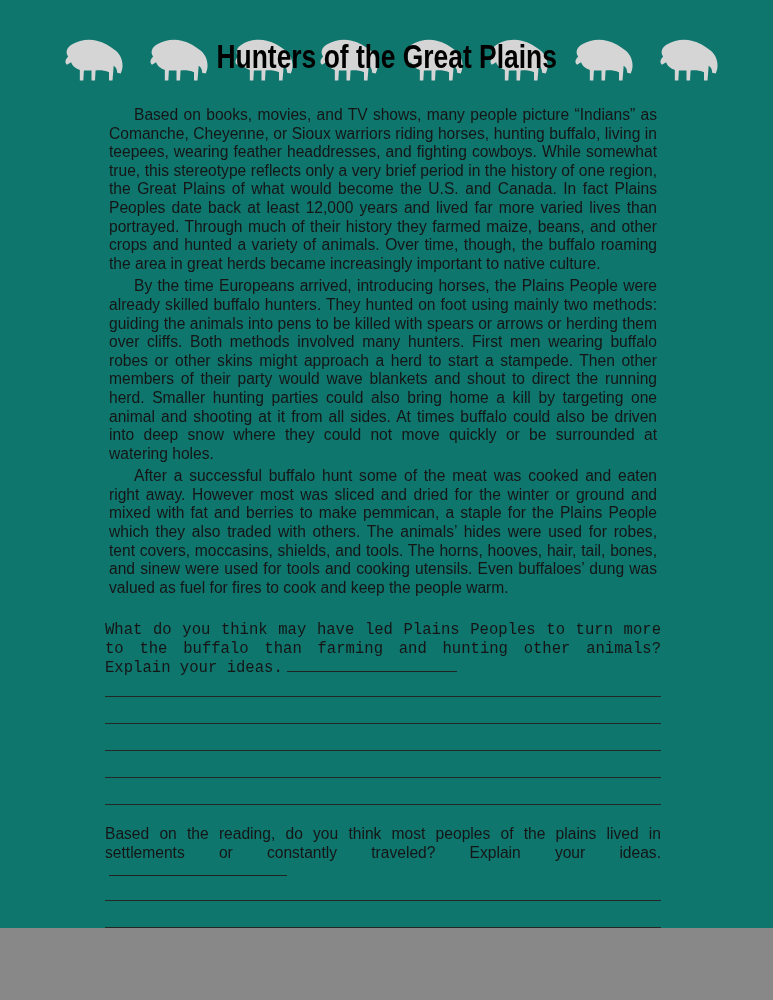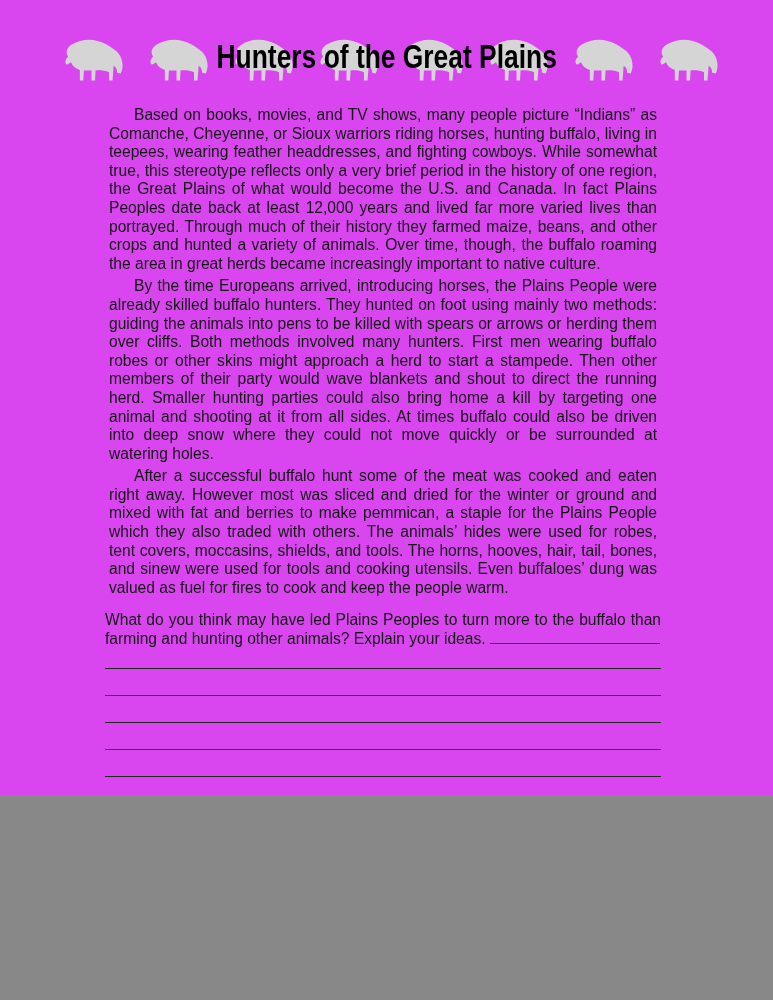--- a/index.html
+++ b/index.html
@@ -1,17 +1,17 @@
 <!DOCTYPE html>
 <html><head>
 <meta charset="utf-8">
 <style>
   html,body { margin:0; padding:0; background:#888; }
   .page {
-    width:773px; height:795px; margin:0 auto; background:#d946ef;
+    width:773px; height:928px; margin:0 auto; background:#0f766e;
     position:relative; overflow:hidden;
     font-family:"Liberation Sans", sans-serif; color:#151515;
   }
   
   .header { position:relative; height:66px; margin-top:30px; }
   .buffalo-row {
     position:absolute; left:60px; right:48px; top:2px;
     display:flex; justify-content:space-between; align-items:flex-start;
   }
   .buffalo-row svg { width:70px; height:56px; flex:0 0 auto; }
@@ -28,21 +28,21 @@
   .content { margin:0 112px 0 105px; }
   .content p {
     margin:4px; text-align:justify; text-indent:25px;
     font-size:15.6px; line-height:18.6px;
   }
   .content p:first-child { padding-top:6px; }
   
   .question {
     font-size:15.6px; line-height:18.6px; text-align:justify;
   }
-  .question.q1 { margin-top:14px; }
+  .question.q1 { margin-top:24px;font-family:Liberation Mono, monospace; }
   .question.q2 { margin-top:20px; }
   .blank {
     display:inline-block; height:4px; margin-left:4px;
     border-bottom:1.6px solid #222; vertical-align:baseline;
   }
   .blank.b1 { width:170px; }
   .blank.b2 { width:178px; }
   .answers { margin-top:0; }
   .answer-line { height:26px; border-bottom:1.6px solid #262626; }
   .answers .answer-line:first-child { height:19px; }
@@ -203,20 +203,23 @@
       <span>What do you think may have led Plains Peoples to turn more to the buffalo than farming and hunting other animals? Explain your ideas.</span><span class="blank b1"></span>
     </div>
     <div class="answers">
         <div class="answer-line"></div>
         <div class="answer-line"></div>
         <div class="answer-line"></div>
         <div class="answer-line"></div>
         <div class="answer-line"></div>
       </div>
 
+    <div class="question q2">
+      <span>Based on the reading, do you think most peoples of the plains lived in settlements or constantly traveled? Explain your ideas.</span><span class="blank b2"></span>
+    </div>
     <div class="answers">
         <div class="answer-line"></div>
         <div class="answer-line"></div>
         <div class="answer-line"></div>
         <div class="answer-line"></div>
         <div class="answer-line"></div>
       </div>
   </div>
 
   <div class="footer">

